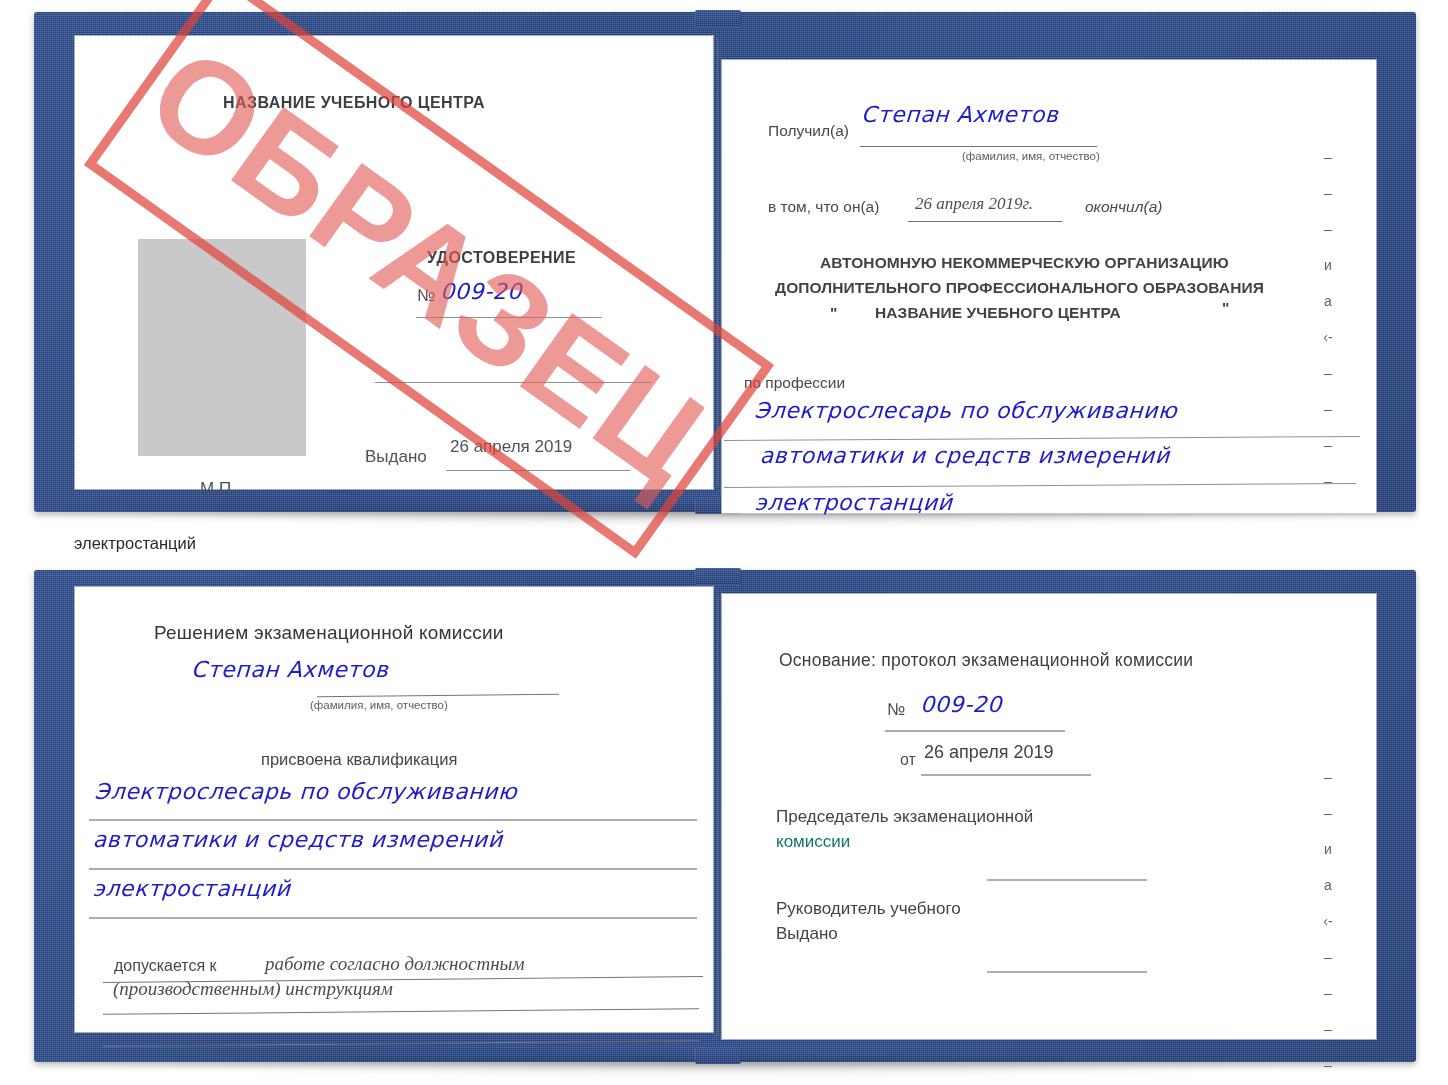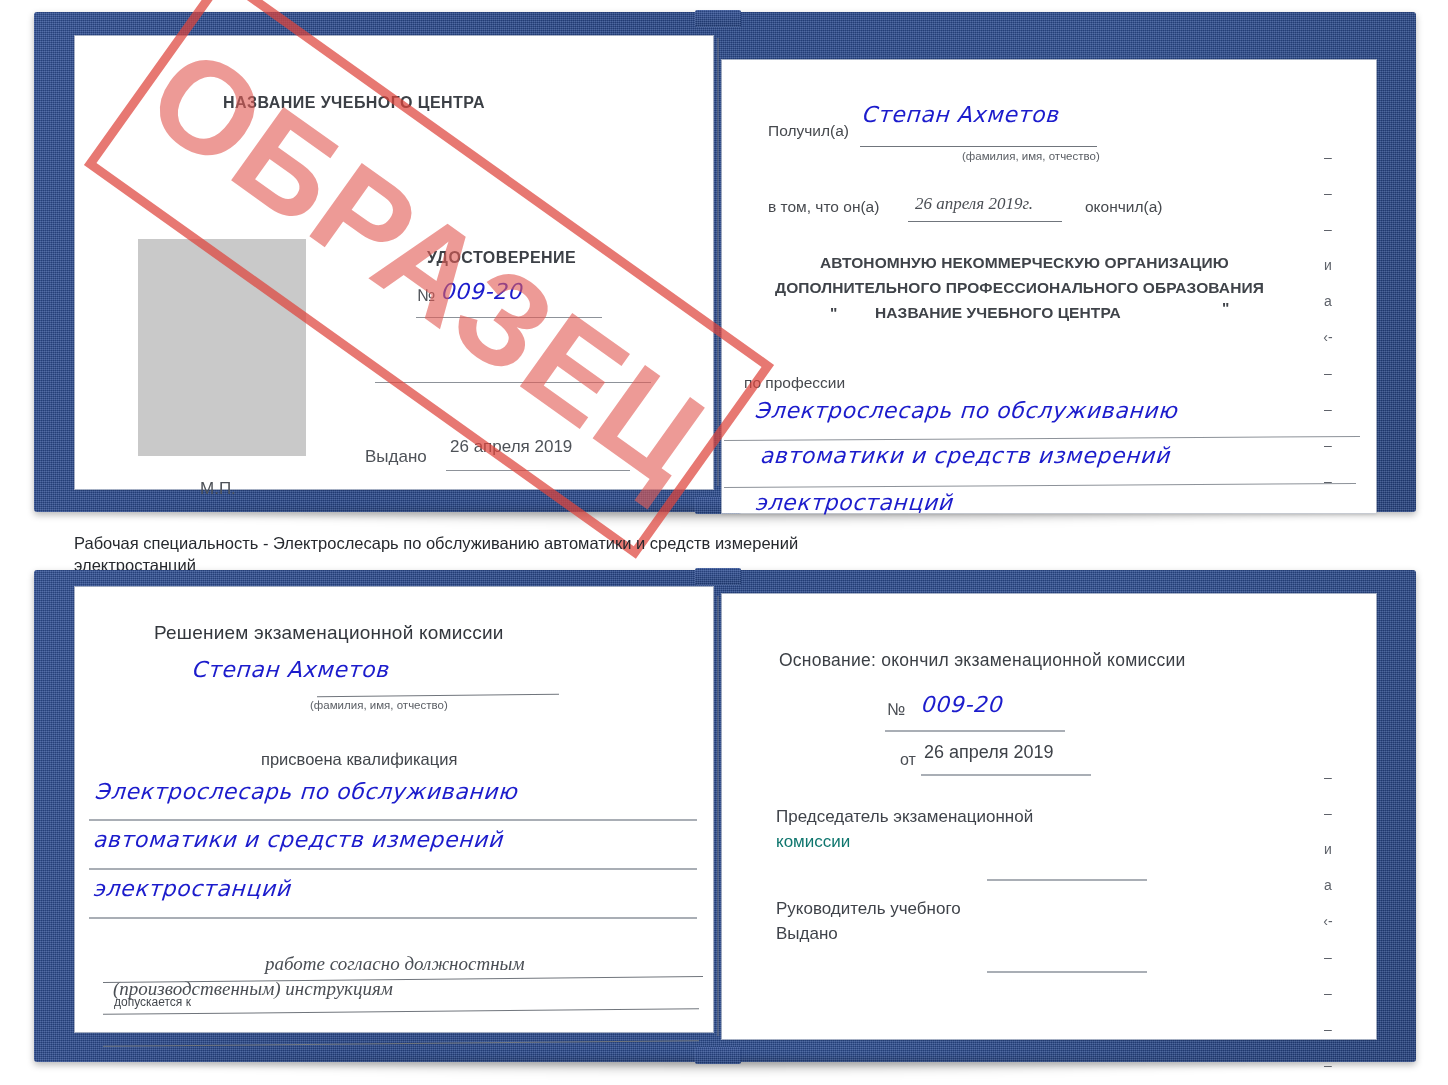--- a/index.html
+++ b/index.html
@@ -124,21 +124,21 @@
   <div class="page" style="left:688px;top:24px;width:654px;height:453px;margin-top:24px;">
 
     <div class="t lbl" style="left:46px;top:62px;">Получил(а)</div>
     <div class="t hand" style="left:140px;top:42px;">Степан Ахметов</div>
     <div class="rule dark" style="left:138px;top:86px;width:237px;"></div>
     <div class="t tiny" style="left:240px;top:90px;">(фамилия, имя, отчество)</div>
 
     <div class="t lbl" style="left:46px;top:138px;">в том, что он(а)</div>
     <div class="t ital" style="left:193px;top:134px;">26 апреля 2019г.</div>
     <div class="rule dark" style="left:186px;top:161px;width:154px;"></div>
-    <div class="t lbl" style="left:363px;top:138px;">окончил(а)</div>
+    <div class="t lbl" style="left:363px;top:138px;font-style:italic;">окончил(а)</div>
 
     <div class="t caps-org" style="left:53px;top:219px;">ДОПОЛНИТЕЛЬНОГО ПРОФЕССИОНАЛЬНОГО ОБРАЗОВАНИЯ</div>
     <div class="t caps-org" style="left:98px;top:194px;">АВТОНОМНУЮ НЕКОММЕРЧЕСКУЮ ОРГАНИЗАЦИЮ</div>
     <div class="t caps-org" style="left:108px;top:244px;">"</div>
     <div class="t caps-org" style="left:153px;top:244px;">НАЗВАНИЕ УЧЕБНОГО ЦЕНТРА</div>
     <div class="t caps-org" style="left:500px;top:239px;">"</div>
 
     <div class="t lbl" style="left:22px;top:314px;">по профессии</div>
 
     <div class="t hand" style="left:33px;top:338px;">Электрослесарь по обслуживанию</div>
@@ -149,21 +149,20 @@
 
     <div class="t hand" style="left:33px;top:430px;">электростанций</div>
   </div>
 
   <div class="stamp" style="left:56px;top:134px;">
     <span>ОБРАЗЕЦ</span>
   </div>
 </div>
 
 <div class="caption" style="left:74px;top:532px;width:1030px;">
-  <div>Рабочая специальность - Электрослесарь по обслуживанию автоматики и средств измерений</div>
   <div>электростанций</div>
 </div>
 
 <div class="cert" id="cert-bottom" style="left:34px;top:570px;width:1382px;height:492px;">
 
   <div class="cover"></div>
   <div class="cover-shadow"></div>
 
   <div class="page" style="left:41px;top:17px;width:638px;height:445px;">
 
@@ -177,36 +176,36 @@
 
     <div class="t hand" style="left:20px;top:192px;">Электрослесарь по обслуживанию</div>
     <div class="rule soft" style="left:14px;top:232px;width:608px;height:2px;"></div>
 
     <div class="t hand" style="left:18px;top:240px;">автоматики и средств измерений</div>
     <div class="rule soft" style="left:14px;top:281px;width:608px;height:2px;"></div>
 
     <div class="t hand" style="left:18px;top:289px;">электростанций</div>
     <div class="rule soft" style="left:14px;top:330px;width:608px;height:2px;"></div>
 
-    <div class="t" style="left:39px;top:370px;font-size:12px;color:#44484e;margin-top:38px;">допускается к</div>
+    <div class="t" style="left:39px;top:370px;font-size:16px;color:#44484e;">допускается к</div>
     <div class="t ital" style="left:190px;top:366px;font-size:19px;">работе согласно должностным</div>
     <div class="t ital" style="left:38px;top:391px;font-size:19px;">(производственным) инструкциям</div>
 
     <div class="rule dark" style="left:28px;top:392px;width:600px;transform:rotate(-0.55deg);"></div>
     <div class="rule dark" style="left:28px;top:424px;width:596px;transform:rotate(-0.55deg);"></div>
     <div class="rule dark" style="left:28px;top:456px;width:596px;transform:rotate(-0.55deg);"></div>
   </div>
 
   <div class="spine" style="left:683px;top:26px;bottom:26px;"></div>
   <div class="spine-notch" style="left:661px;top:-2px;"></div>
   <div class="spine-notch" style="left:661px;bottom:-2px;"></div>
 
   <div class="page" style="left:688px;top:24px;width:654px;height:445px;">
 
-    <div class="t" style="left:57px;top:56px;font-size:17.5px;color:#3b3f45;letter-spacing:.25px;">Основание: окончил экзаменационной комиссии</div>
+    <div class="t" style="left:57px;top:56px;font-size:17.5px;color:#3b3f45;letter-spacing:.25px;">Основание: протокол экзаменационной комиссии</div>
 
     <div class="t" style="left:165px;top:106px;font-size:17px;color:#4a4e54;">№</div>
     <div class="t hand" style="left:199px;top:98px;">009-20</div>
     <div class="rule soft" style="left:163px;top:136px;width:180px;height:2px;"></div>
 
     <div class="t" style="left:178px;top:157px;font-size:16px;color:#4a4e54;">от</div>
     <div class="t" style="left:202px;top:148px;font-size:18px;color:#3e4248;">26 апреля 2019</div>
     <div class="rule soft" style="left:199px;top:180px;width:170px;height:2px;"></div>
 
     <div class="t" style="left:54px;top:213px;font-size:17px;color:#3f434a;">Председатель экзаменационной</div>

